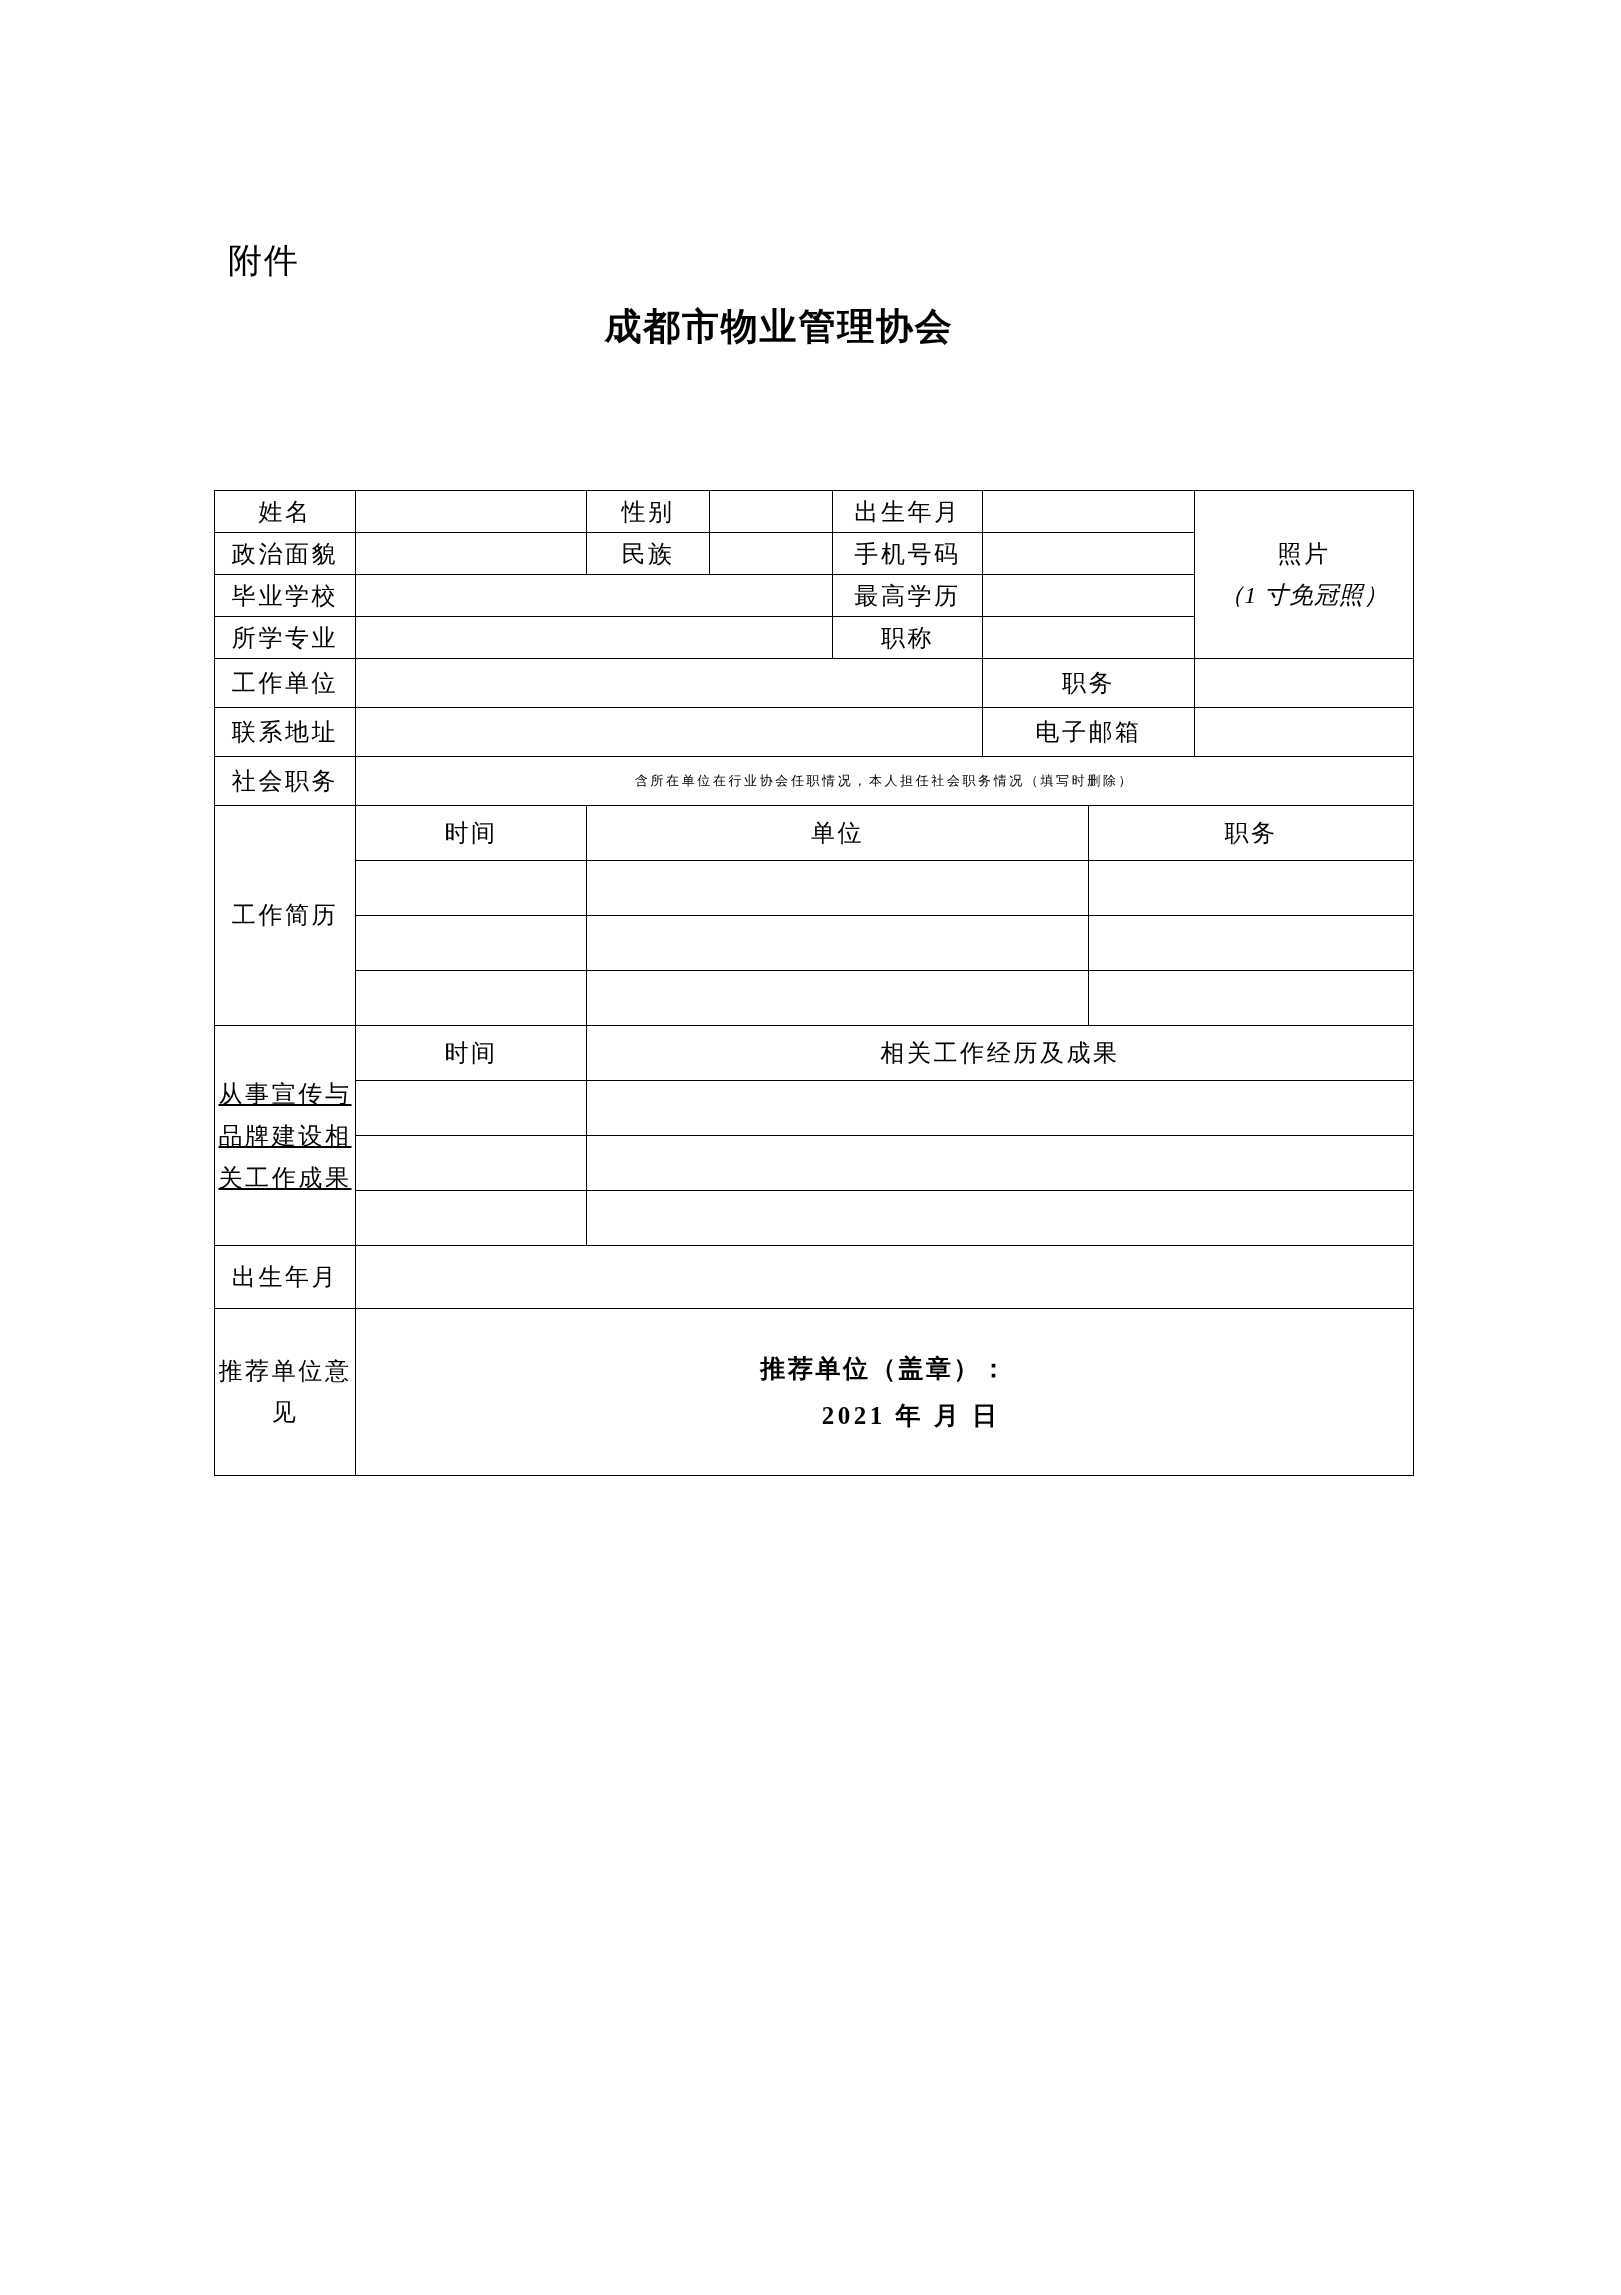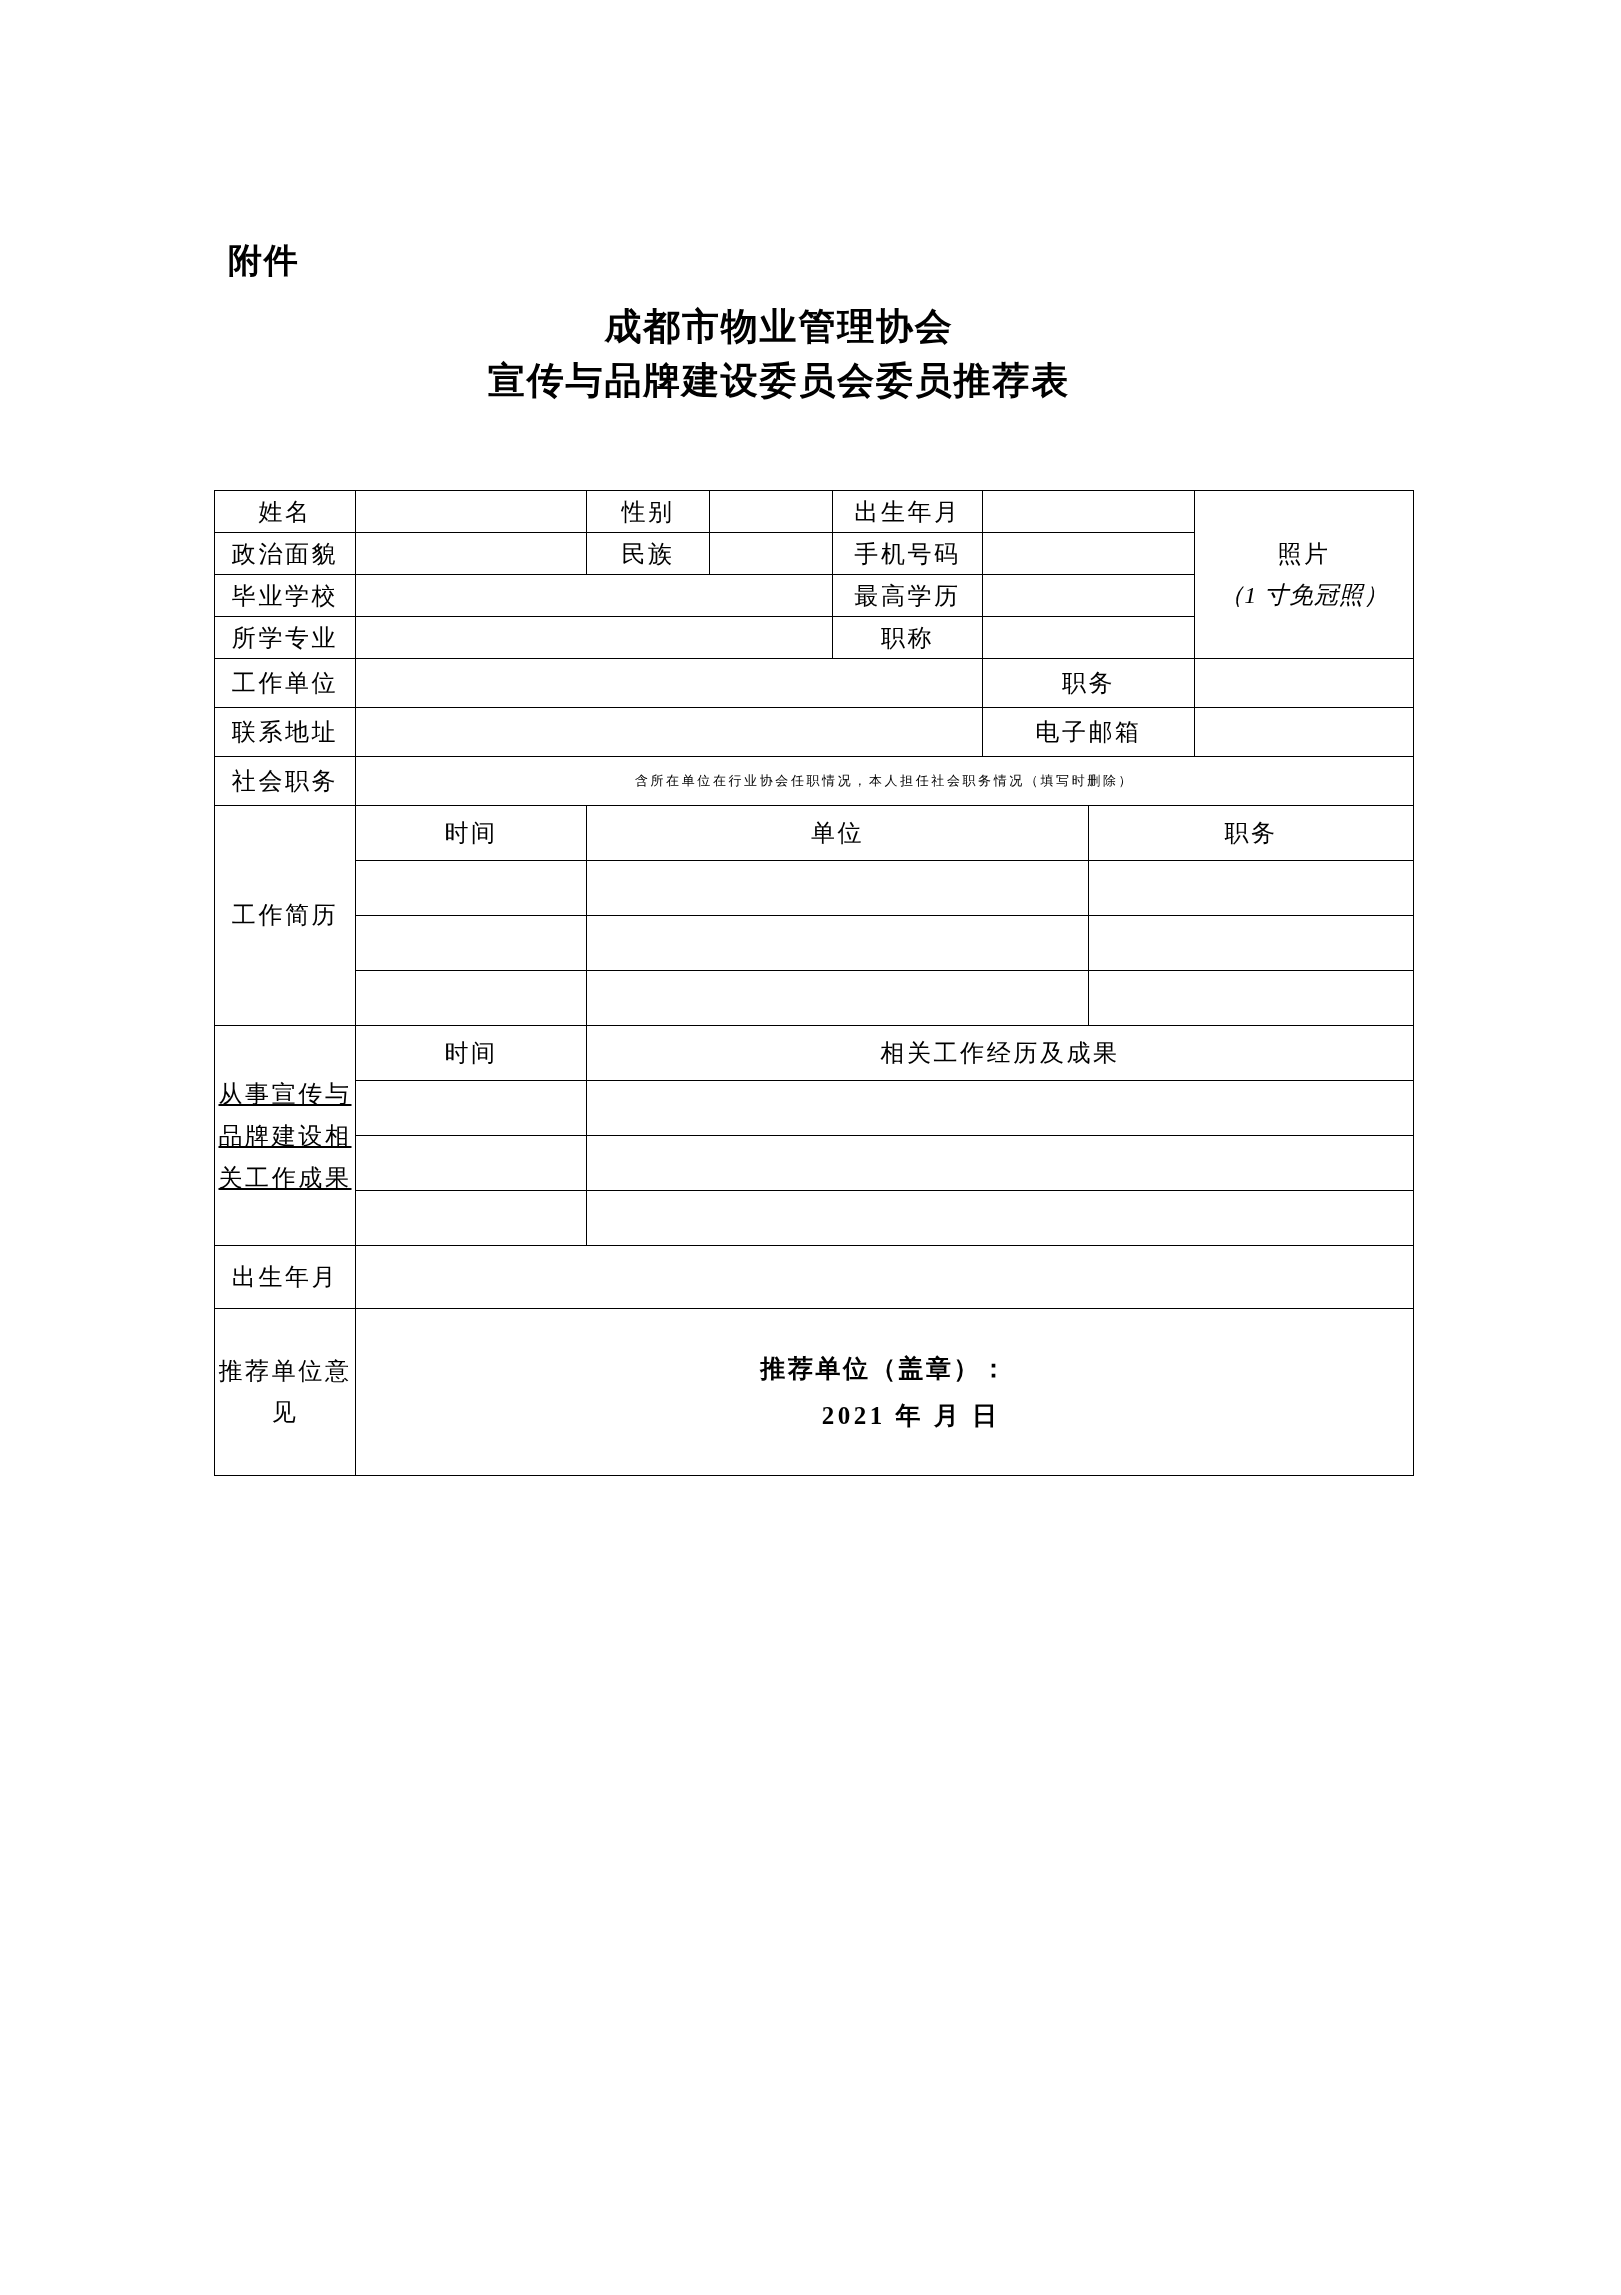--- a/index.html
+++ b/index.html
@@ -19,21 +19,21 @@
     width: 1622px;
     height: 2295px;
     box-sizing: border-box;
   }
   .attachment-label {
     position: absolute;
     left: 228px;
     top: 238px;
     font-size: 34px;
     font-family: "Liberation Sans", "DejaVu Sans", sans-serif;
-    font-weight: bold;
+    font-weight: normal;
     letter-spacing: 1.8px;
   }
   .doc-title {
     position: absolute;
     left: 0;
     top: 300px;
     width: 1558px;
     text-align: center;
     font-family: "Liberation Sans", "DejaVu Sans", sans-serif;
     font-weight: bold;
@@ -118,21 +118,20 @@
 </style>
 </head>
 <body>
 
 <div class="page">
 
   <div class="attachment-label">附件</div>
 
   <div class="doc-title">
     <span>成都市物业管理协会</span>
-    <span class="line2">宣传与品牌建设委员会委员推荐表</span>
   </div>
 
   <table class="form">
     <colgroup>
       <col style="width:141px">
       <col style="width:152px">
       <col style="width:79px">
       <col style="width:123px">
       <col style="width:123px">
       <col style="width:150px">

